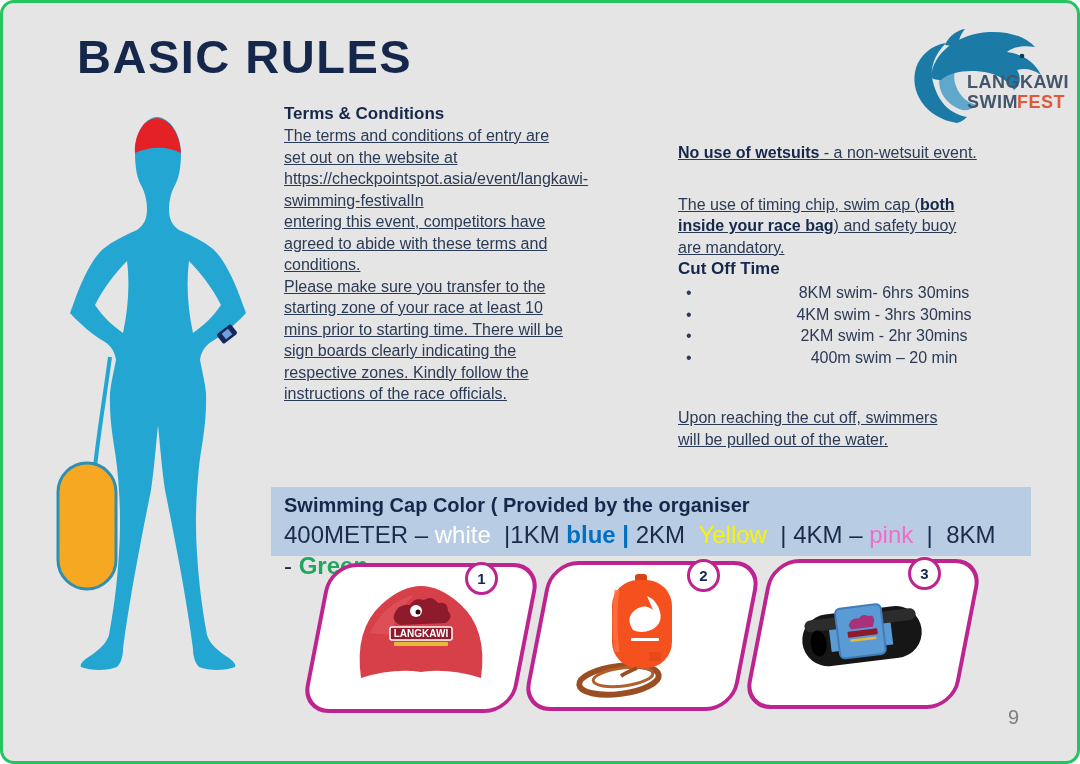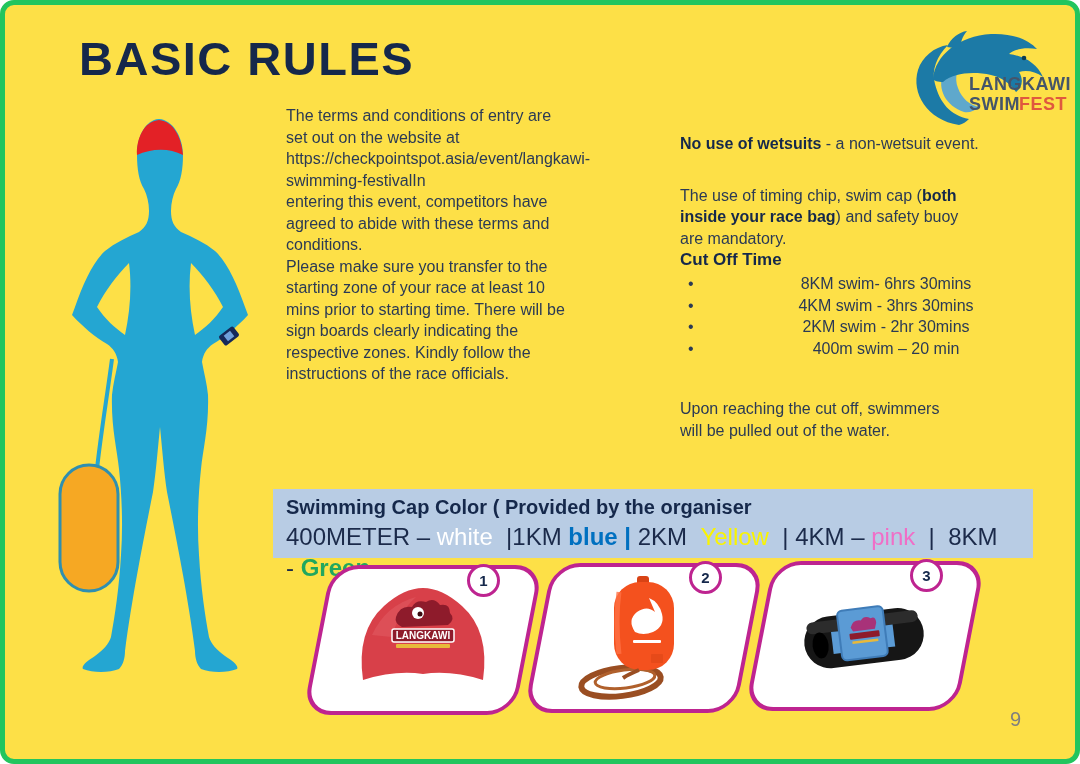--- a/index.html
+++ b/index.html
@@ -1,30 +1,30 @@
 <!DOCTYPE html>
 <html style="--navy: #15284B; --body: #2B3A55; --banner_bg: #B8CCE4; --magenta: #BE2490; --swimmer_teal: #24A6D2; --cap_red: #E32126; --buoy_orange: #F6A823; --logo_blue: #1C7AA6; --logo_orange: #E0583E;"><head>
 <meta charset="utf-8">
 <style>
   html,body{margin:0;padding:0;background:#ffffff;}
   .slide{
-    position:relative;width:1080px;height:764px;background:#fde047;overflow:hidden;
+    position:relative;width:1080px;height:764px;background:#e5e5e5;overflow:hidden;
     font-family:"Liberation Sans",sans-serif;color:#22304C;
-    border:5px solid #22c55e;border-radius:14px;box-sizing:border-box;
+    border:3px solid #22c55e;border-radius:14px;box-sizing:border-box;
   }
   .title{
     position:absolute;left:74px;top:26px;
     font-size:47px;font-weight:800;letter-spacing:1.5px;
     color:var(--navy,#15284B);
   }
   .col{position:absolute;font-size:16px;line-height:21.5px;color:var(--body,#2B3A55);}
   .col h3{margin:0;font-size:17px;line-height:22px;font-weight:700;color:var(--navy,#1F2E4F);}
-  .pre{white-space:pre-line;margin:0;}
+  .pre{white-space:pre-line;margin:0;text-decoration:underline;}
   .col1{left:281px;top:100px;width:350px;}
-  .col2{left:675px;top:128px;width:370px;}
+  .col2{left:675px;top:139px;width:370px;}
   .gap1{margin-top:33px;}
   .b{font-weight:700;color:var(--navy,#1F2E4F);}
   .mt30{margin-top:30px;}
   .mt53{margin-top:53px;}
   .mt25{margin-top:39px;}
   ul.cutoff{list-style:none;margin:2px 0 0 0;padding:0;text-align:center;}
   ul.cutoff li{position:relative;padding-left:42px;}
   ul.cutoff li::before{content:"\2022";position:absolute;left:8px;top:0;}
   .banner{
     position:absolute;left:268px;top:484px;width:760px;height:69px;box-sizing:border-box;
@@ -89,20 +89,21 @@
     <path d="M79,262 C74,300 68,335 64,372" stroke="#24A6D2" stroke-width="4" fill="none"></path>
     <rect x="27" y="368" width="58" height="126" rx="29" fill="#F6A823" stroke="#2F8FB0" stroke-width="3"></rect>
     <path fill="#E32126" d="M104,58 C103,42 111,24 126,23 C141,24 149,42 150,58 C135,50 117,52 104,58 Z"></path>
     <g transform="rotate(-38 196 239)">
       <rect x="187" y="233" width="18" height="12" rx="2" fill="#15295A"></rect>
       <rect x="192" y="235.5" width="8" height="7" fill="#6FA0DC"></rect>
     </g>
   </svg>
 
   <div class="col col1">
+    <h3>Terms &amp; Conditions</h3>
     <p class="pre">The terms and conditions of entry are
 set out on the website at
 https://checkpointspot.asia/event/langkawi-
 swimming-festivalIn
 entering this event, competitors have
 agreed to abide with these terms and
 conditions.</p>
     <p class="pre">Please make sure you transfer to the
 starting zone of your race at least 10
 mins prior to starting time. There will be

